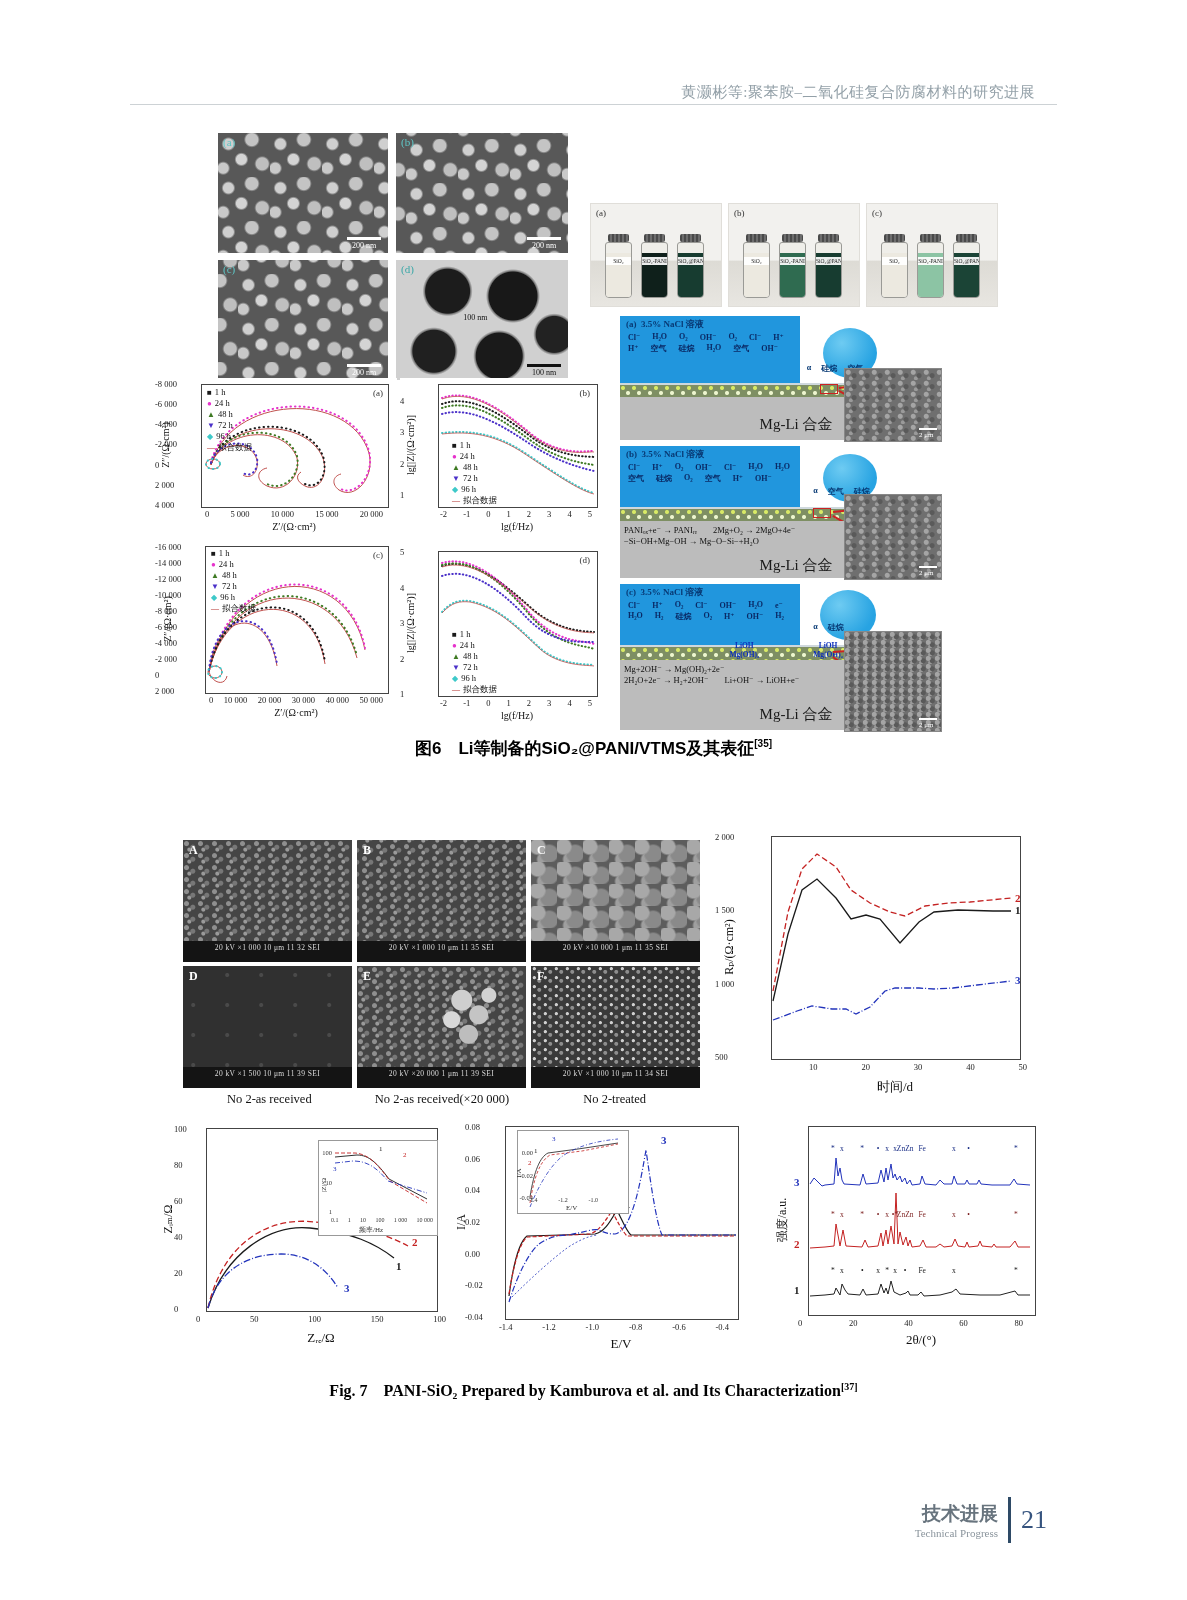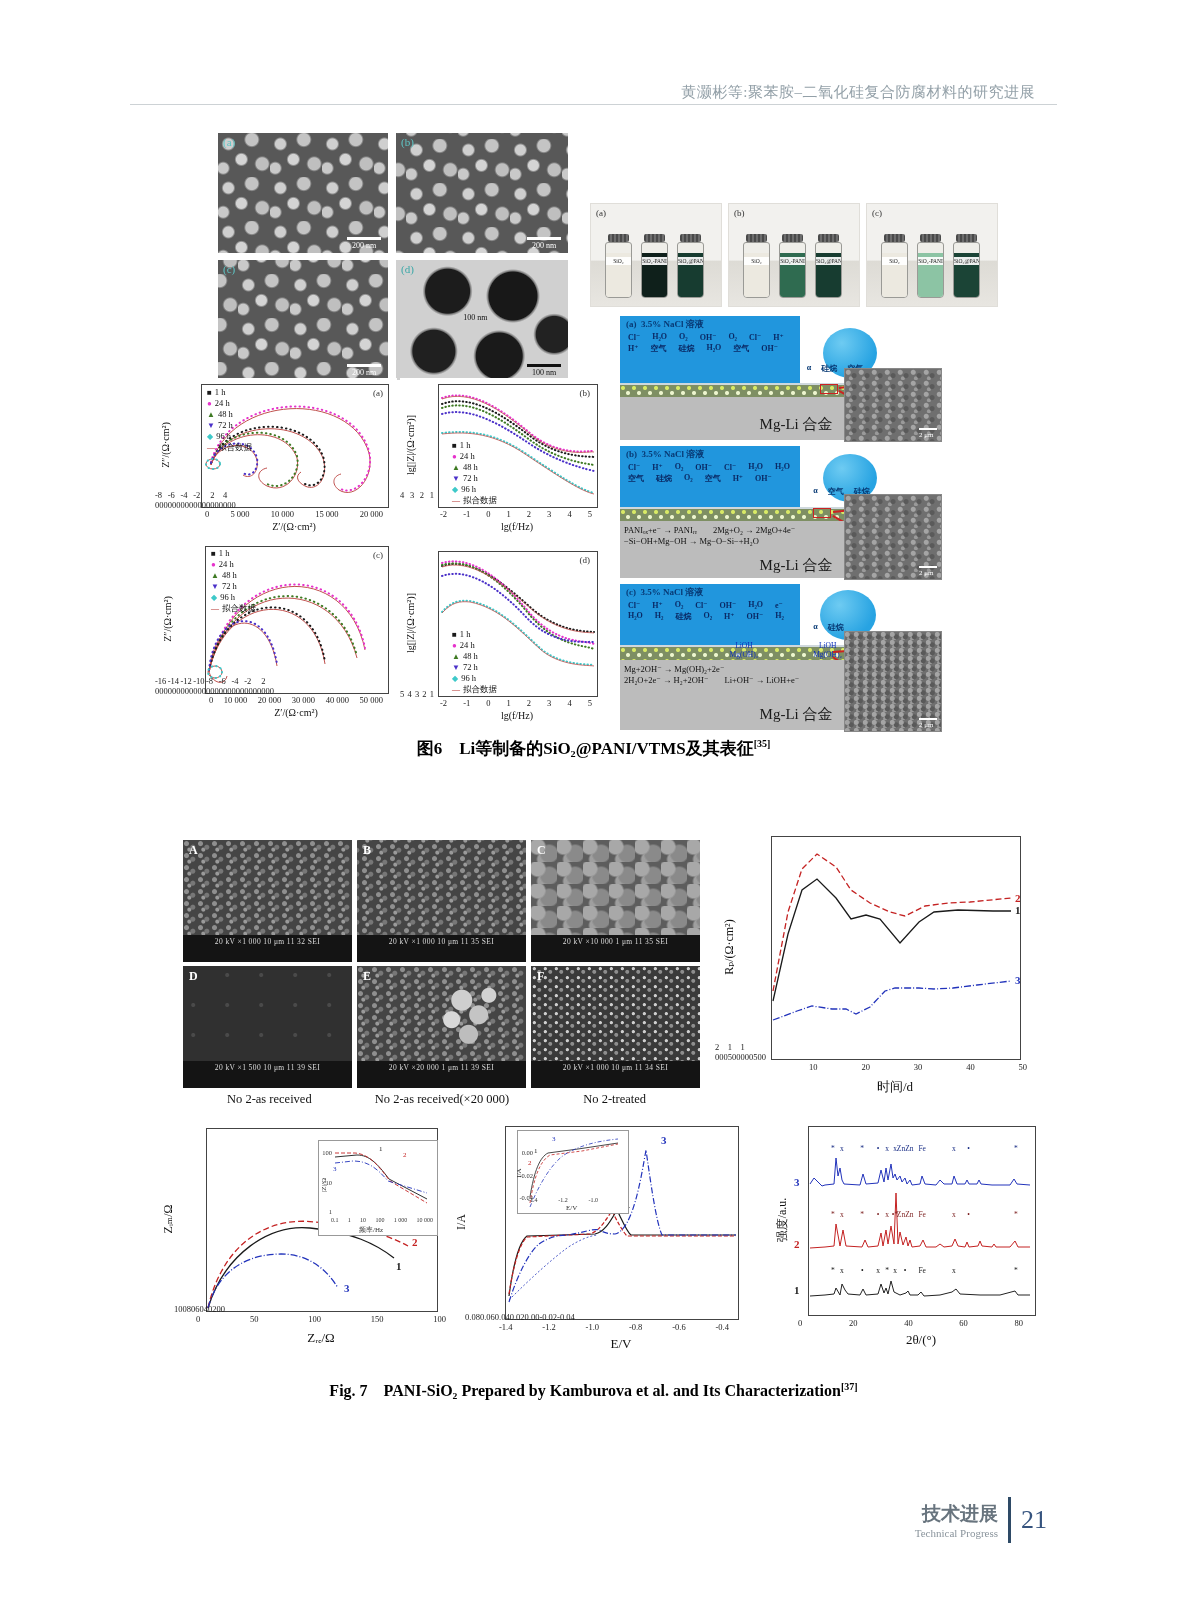--- a/index.html
+++ b/index.html
@@ -53,25 +53,25 @@
   .rx span{white-space:nowrap}
   .minset{position:absolute;right:0;width:96px;background-color:#6f6f6f;background-image:
     radial-gradient(circle at 25% 30%, #a5a5a5 0 2px, rgba(0,0,0,0) 3px),
     radial-gradient(circle at 70% 60%, #5a5a5a 0 2px, rgba(0,0,0,0) 3px),
     radial-gradient(circle at 45% 85%, #9a9a9a 0 1.5px, rgba(0,0,0,0) 2.5px);background-size:13px 11px;border:1px solid #888}
   .minset .ms{position:absolute;right:4px;bottom:2px;color:#fff;font-size:7px}
   .minset .ms i{display:block;width:18px;height:2px;background:#fff;margin:0 auto 1px}
   .redbox{position:absolute;width:16px;height:8px;border:1.5px solid #cc2222}
   .rline{position:absolute;height:1.5px;background:#cc2222;transform-origin:left center}
   .passiv{position:absolute;font-size:8px;color:#cc2222;font-weight:bold}
-  .prod{position:absolute;font-size:7.5px;color:#0c2fbb;font-weight:normal;line-height:8.5px;text-align:center}
+  .prod{position:absolute;font-size:7.5px;color:#0c2fbb;font-weight:bold;line-height:8.5px;text-align:center}
   
   .plot{position:absolute;background:#fff;font-family:"Liberation Serif","DejaVu Serif",serif}
   .axbox{position:absolute;border:1px solid #444}
-  .yt{position:absolute;display:flex;flex-direction:row;justify-content:space-between;align-items:flex-end;font-size:8.5px;color:#222}
+  .yt{position:absolute;display:flex;flex-direction:column;justify-content:space-between;font-size:8.5px;color:#222}
   .xt{position:absolute;display:flex;justify-content:space-between;font-size:8.5px;color:#222}
   .ylab{position:absolute;font-size:10px;white-space:nowrap;transform:translate(-50%,-50%) rotate(-90deg)}
   .xlab{position:absolute;text-align:center;font-size:10px}
   .ptag{position:absolute;font-size:9px;color:#333}
   .leg{position:absolute;display:flex;flex-direction:column;gap:0;font-size:8.5px;line-height:11px}
   .leg span::before{margin-right:3px;font-size:8px}
   .leg span:nth-child(1)::before{content:"■";color:#1a1a1a}
   .leg span:nth-child(2)::before{content:"●";color:#e633cc}
   .leg span:nth-child(3)::before{content:"▲";color:#3e7a23}
   .leg span:nth-child(4)::before{content:"▼";color:#4b31c9}
@@ -95,41 +95,41 @@
   .sem7.v-f{background-color:#3a3a3a;background-size:11px 9px;background-image:
     radial-gradient(circle at 30% 30%, #cfcfcf 0 1.2px, rgba(0,0,0,0) 2px),
     radial-gradient(circle at 75% 65%, #8d8d8d 0 1.5px, rgba(0,0,0,0) 2.4px)}
   .sem7.v-e::after{content:"";position:absolute;inset:0;background-repeat:no-repeat;background-image:
     radial-gradient(circle 11px at 62% 28%, #cfcfcf 0 10px, rgba(0,0,0,0) 11px),
     radial-gradient(circle 10px at 72% 40%, #c4c4c4 0 9px, rgba(0,0,0,0) 10px),
     radial-gradient(circle 9px at 56% 44%, #d8d8d8 0 8px, rgba(0,0,0,0) 9px),
     radial-gradient(circle 10px at 66% 56%, #bdbdbd 0 9px, rgba(0,0,0,0) 10px),
     radial-gradient(circle 8px at 78% 24%, #d2d2d2 0 7px, rgba(0,0,0,0) 8px)}
   .lt{position:absolute;left:6px;top:3px;color:#fff;font-weight:bold;font-size:12px}
-  .ibar{position:absolute;left:0;right:0;bottom:0;height:27px;background:#141414;color:#ddd;
+  .ibar{position:absolute;left:0;right:0;bottom:0;height:21px;background:#141414;color:#ddd;
         font-size:7.5px;line-height:13px;text-align:center;letter-spacing:.4px}
   
   .inset{position:absolute;border:1px solid #999;background:#fff}
   .ityt{position:absolute;display:flex;flex-direction:column;justify-content:space-between;align-items:flex-end;font-size:6.5px;color:#333}
   .itxt{position:absolute;display:flex;justify-content:space-between;font-size:6px;color:#333}
   .itlab{position:absolute;font-size:7px;color:#333;white-space:nowrap}
   
   .ann{position:absolute;left:38px;width:226px;height:12px;font-size:7.5px}
   .ann span{position:absolute;top:0;transform:translateX(-50%)}
   .ann span:nth-child(1){left:11%}.ann span:nth-child(2){left:15%}
   .ann span:nth-child(3){left:24%}.ann span:nth-child(4){left:31%}
   .ann span:nth-child(5){left:35%}.ann span:nth-child(6){left:38.5%}
   .ann span:nth-child(7){left:43%}.ann span:nth-child(8){left:50.5%}
   .ann span:nth-child(9){left:64.5%}.ann span:nth-child(10){left:71%}
   .ann span:nth-child(11){left:92%}
   .ann.a3{color:#1b2f86}.ann.a2{color:#7c1f1f}.ann.a1{color:#222}
   
   .cap{position:absolute;left:0;width:100%;text-align:center;font-weight:bold;color:#000}
   .cap sup{font-size:10px}
-  .capcn{font-size:17px;font-family:Liberation Serif, serif}
+  .capcn{font-size:17px;font-family:Liberation Sans, sans-serif}
   .capen{font-size:16px}
   
   #footer{position:absolute;top:1497px;right:140px;display:flex;align-items:center;gap:10px}
   #footer .fl{text-align:right}
   #footer .fcn{font-size:19px;font-weight:bold;color:#68747e;font-family:Liberation Serif, serif}
   #footer .fen{font-size:11px;color:#8a949c}
   #footer .fbar{width:3px;height:46px;background:#2e4a66}
   #footer .fpn{font-size:26px;color:#35537e}
 </style>
 </head>

